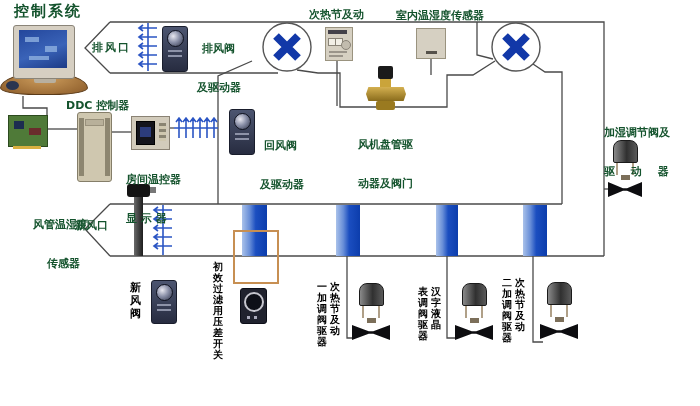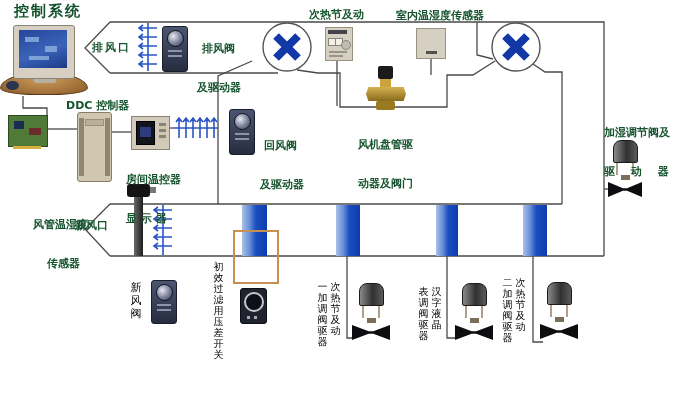--- a/index.html
+++ b/index.html
@@ -1,21 +1,21 @@
 <!DOCTYPE html>
 <html><head>
 <meta charset="utf-8">
 <style>
   body{margin:0}
   #stage{position:relative;width:700px;height:406px;background:#fff;
          font-family:"DejaVu Sans",sans-serif;overflow:hidden}
   .lbl{position:absolute;color:#14532d;font-weight:bold;font-size:11px;line-height:13px;white-space:pre}
   .vcols{position:absolute;display:flex;gap:2px}
-  .vc{width:11px;font-size:10px;line-height:11px;font-weight:normal;word-break:break-all;
-      text-align:center;white-space:normal;color:#000}
+  .vc{width:11px;font-size:10px;line-height:11px;font-weight:bold;word-break:break-all;
+      text-align:left;white-space:normal;color:#000}
   .vc13{line-height:13px;width:12px;font-size:11px}
   .coil{position:absolute;top:205px;height:51px;
         background:linear-gradient(90deg,#aac2ea,#698fd8 30%,#1b4ec0 55%,#0c3dac)}
   .filterbox{position:absolute;left:233px;top:230px;width:42px;height:50px;border:2px solid #c78f52}
   .act{position:absolute;width:24px;background:linear-gradient(180deg,#4c5570,#272c40);
        border:1px solid #191d2c;border-radius:3px}
   .act .dial{width:15px;height:15px;margin:3px auto 0;border-radius:50%;
        background:radial-gradient(circle at 35% 35%,#e8e8f0,#8a90a8 45%,#2c3146);border:1px solid #10131f}
   .act .mk{height:2px;margin:3px 5px 0;background:#8d93a8}
   .valve{position:absolute;width:38px}

